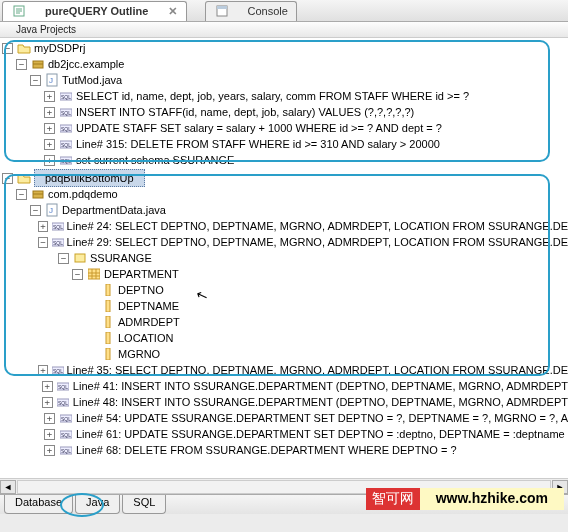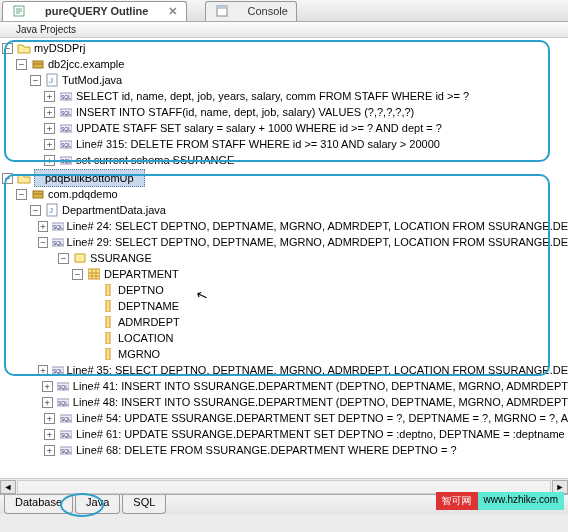--- a/index.html
+++ b/index.html
@@ -113,25 +113,25 @@
     display:flex;
     align-items:center;
   }
   .scroll-btn { width:16px; height:14px; border:1px solid #aaa; background:#e6e6e6; display:inline-flex; align-items:center; justify-content:center; font-size:9px; cursor:pointer;}
   .scroll-track { flex:1; height:14px; background:#f2f2f2; border:1px solid #ccc; margin:0 1px;}
   .watermark {
     position: absolute;
     bottom: 22px;
     right: 4px;
     display:flex;
-    font-size: 10px;
+    font-size: 14px;
     z-index: 30;
   }
   .wm-a { background:#d33; color:#fff; padding:2px 6px;}
-  .wm-b { background:#5eead4; color:#000; padding:2px 6px;}
+  .wm-b { background:#fef9c3; color:#000; padding:2px 16px;font-weight:bold;}
   .cursor-arrow {
     position:absolute;
     font-size:14px;
     color:#000;
     z-index:20;
     transform: rotate(-20deg);
   }
   svg { display:block; }
 </style>
 </head>

